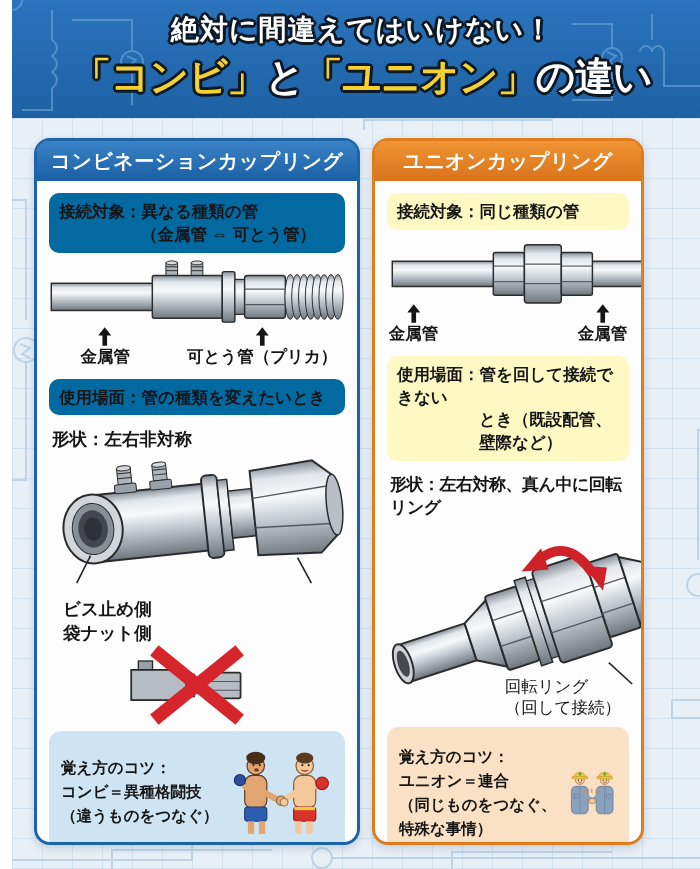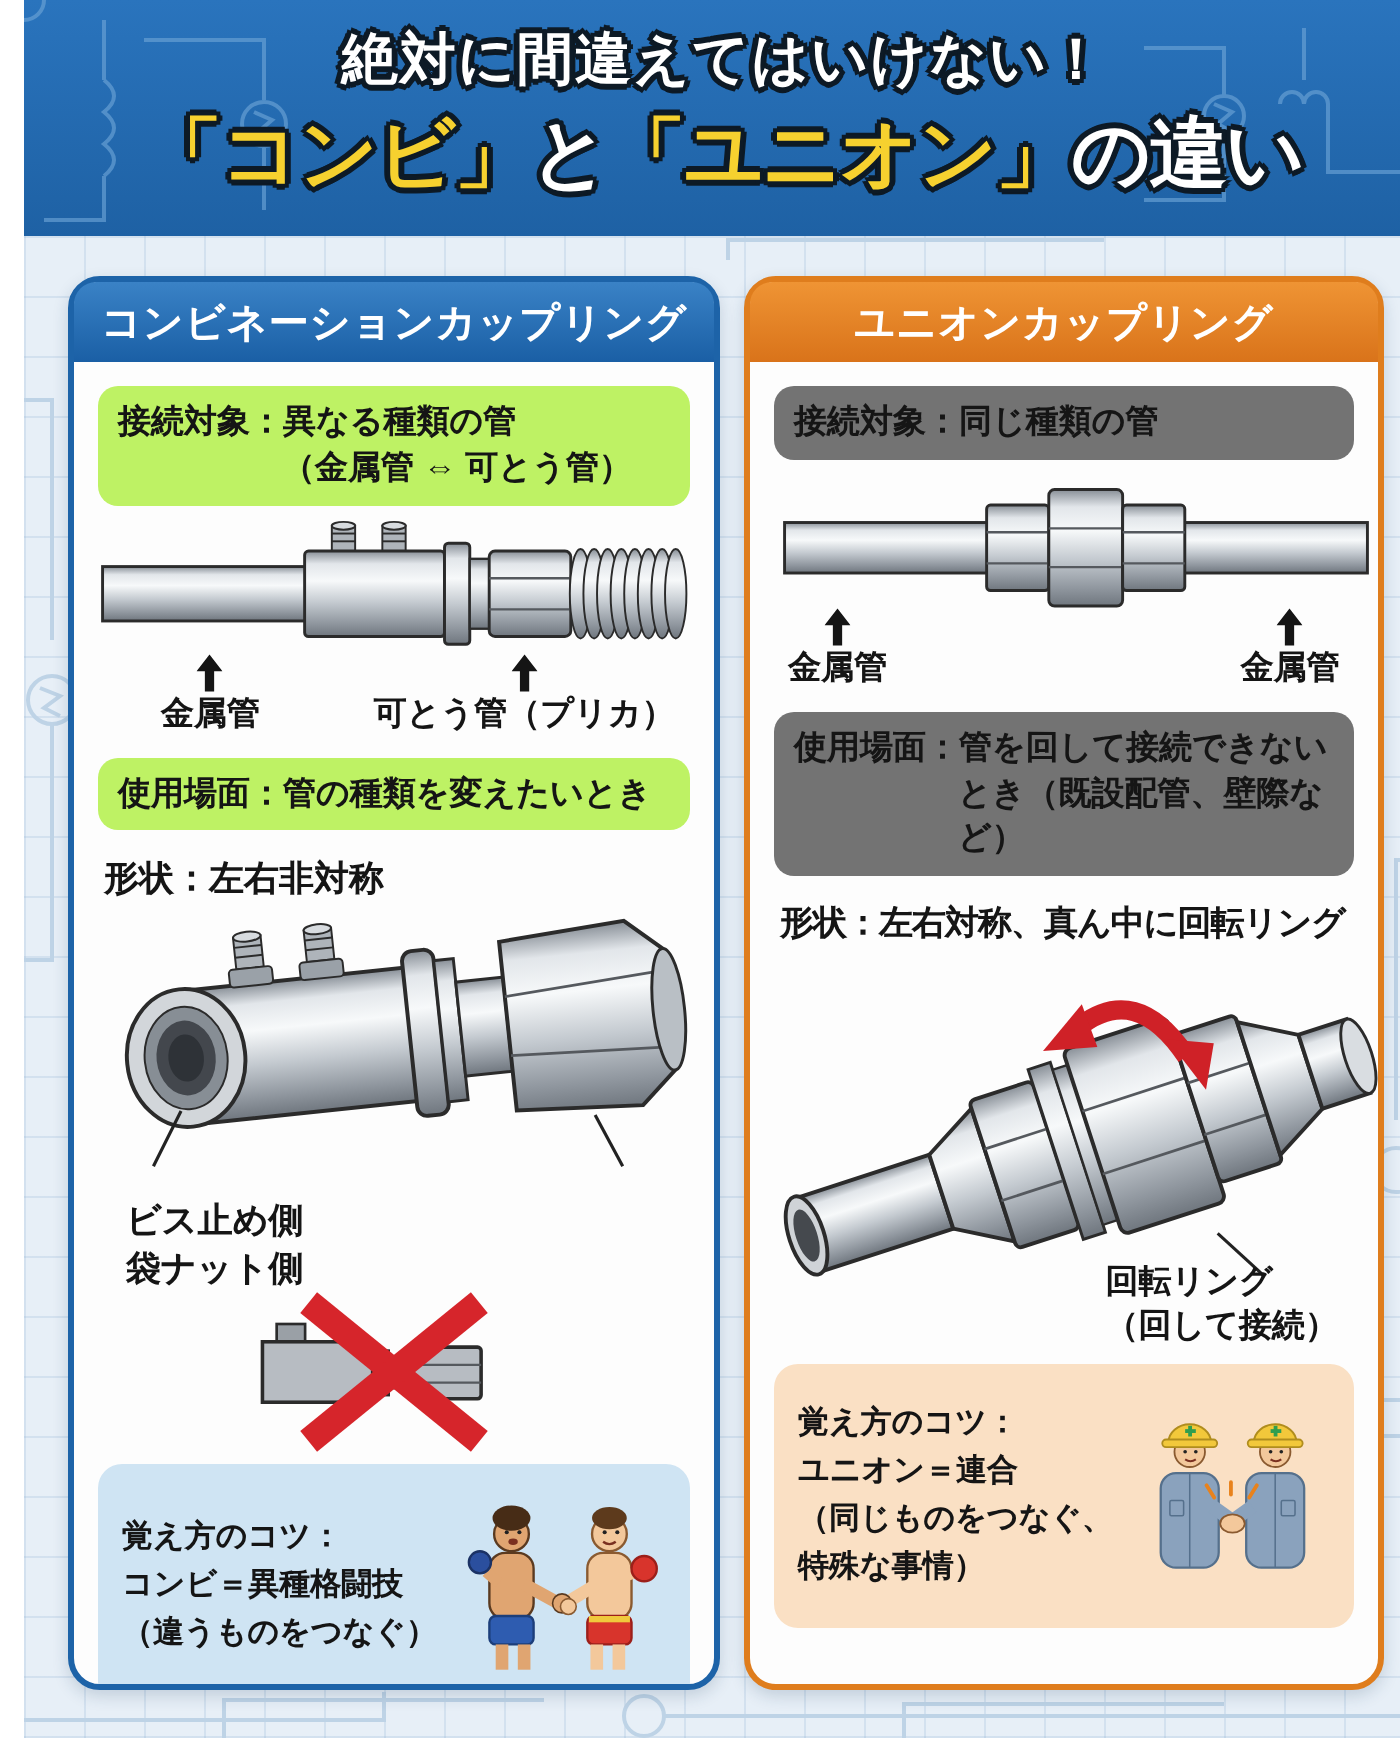--- a/index.html
+++ b/index.html
@@ -32,55 +32,55 @@
   .h-line2 { margin-top:1px; font-size:39px; letter-spacing:-1px; }
   .yellow { color:#f6d12f; }
   .white  { color:#ffffff; }
 
   
   .panel {
     position:absolute; top:138px; height:707px; background:#fdfdfd;
     border:3px solid; border-radius:16px; box-shadow:0 3px 8px rgba(25,60,95,.18);
   }
   .panel.combi { left:22px;  width:326px; border-color:#1d63a8; }
-  .panel.union { left:360px; width:320px; border-color:#df7d1d; }
+  .panel.union { left:360px; width:272px; border-color:#df7d1d; }
   .panel-title {
     height:40px; display:flex; align-items:center; justify-content:center;
     color:#fff; font-weight:bold; font-size:20px; letter-spacing:.5px;
     border-radius:11px 11px 0 0;
   }
   .combi .panel-title { background:linear-gradient(#3a82c6,#1a5fa5); }
   .union .panel-title { background:linear-gradient(#ef9434,#d9731a); }
   .panel-body { height:calc(100% - 40px); padding:12px 12px 8px; overflow:hidden; }
 
   .box { border-radius:10px; padding:7px 10px; font-weight:bold; font-size:16.5px;
          line-height:1.38; color:#151515; }
-  .box.blue   { background:#bef264; }
-  .box.orange { background:#737373; }
+  .box.blue   { background:#0369a1; }
+  .box.orange { background:#fef9c3; }
   .indent { padding-left:82px; }
 
   .illus { position:relative; margin-top:6px;text-align:center; }
   .pipe-svg { display:block; }
   .pipe-note { position:relative; height:44px; }
   .note-block { position:absolute; top:0; display:flex; flex-direction:column;
                 align-items:center; transform:translateX(-50%);
                 font-weight:bold; font-size:16.5px; color:#151515; white-space:nowrap; }
   .shape-text { margin-top:12px; font-weight:bold; font-size:17.5px; color:#151515; padding-left:3px; }
   .union .shape-text { font-size:17px; letter-spacing:-.5px; }
 
   .part-labels { display:flex; justify-content:space-between; padding:0 14px;
                  font-weight:bold; font-size:17.5px; color:#151515;flex-direction:column; }
   .cross-wrap { display:flex; justify-content:center; }
 
   .memo { margin-top:6px; display:flex; align-items:center; gap:2px; }
   .memo.blue   { background:#cfe4f3; border-radius:12px; padding:8px 6px 8px 12px; height:122px; }
   .memo.orange { background:#fae0c4; border-radius:12px; padding:8px 4px 8px 12px; height:132px; }
   .memo-text { font-weight:bold; font-size:15.5px; line-height:1.55; color:#151515; white-space:nowrap; }
 
-  .ring-label { position:absolute; right:8px; bottom:2px; font-weight:bold;
+  .ring-label { position:absolute; right:8px; bottom:2px; font-weight:normal;
                 font-size:16.5px; line-height:1.3; color:#151515; text-align:left; }
   .big-illus { position:relative; margin-top:2px; }
 </style>
 </head>
 <body>
 
 <div class="page">
 
   <svg class="decor" width="700" height="869" viewBox="0 0 700 869">
     <g stroke="#bed3e6" stroke-width="2" fill="none">

